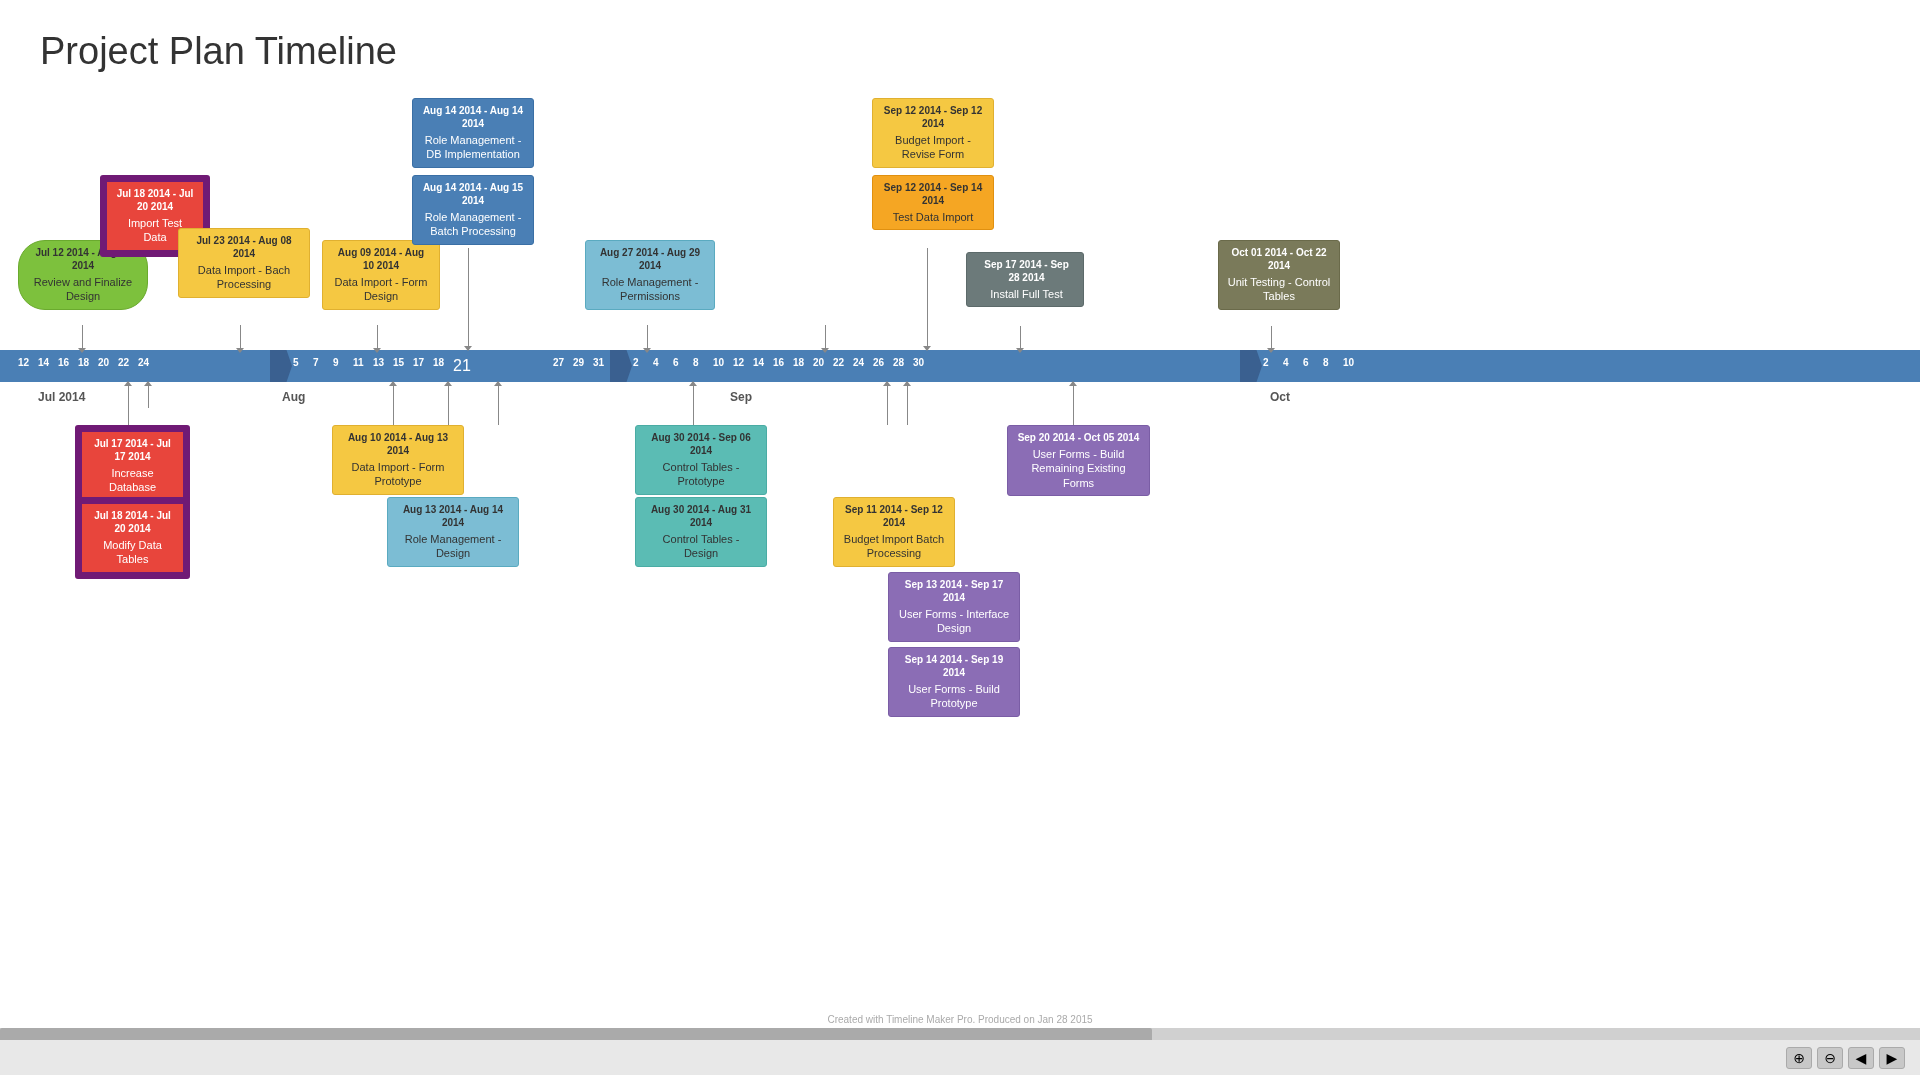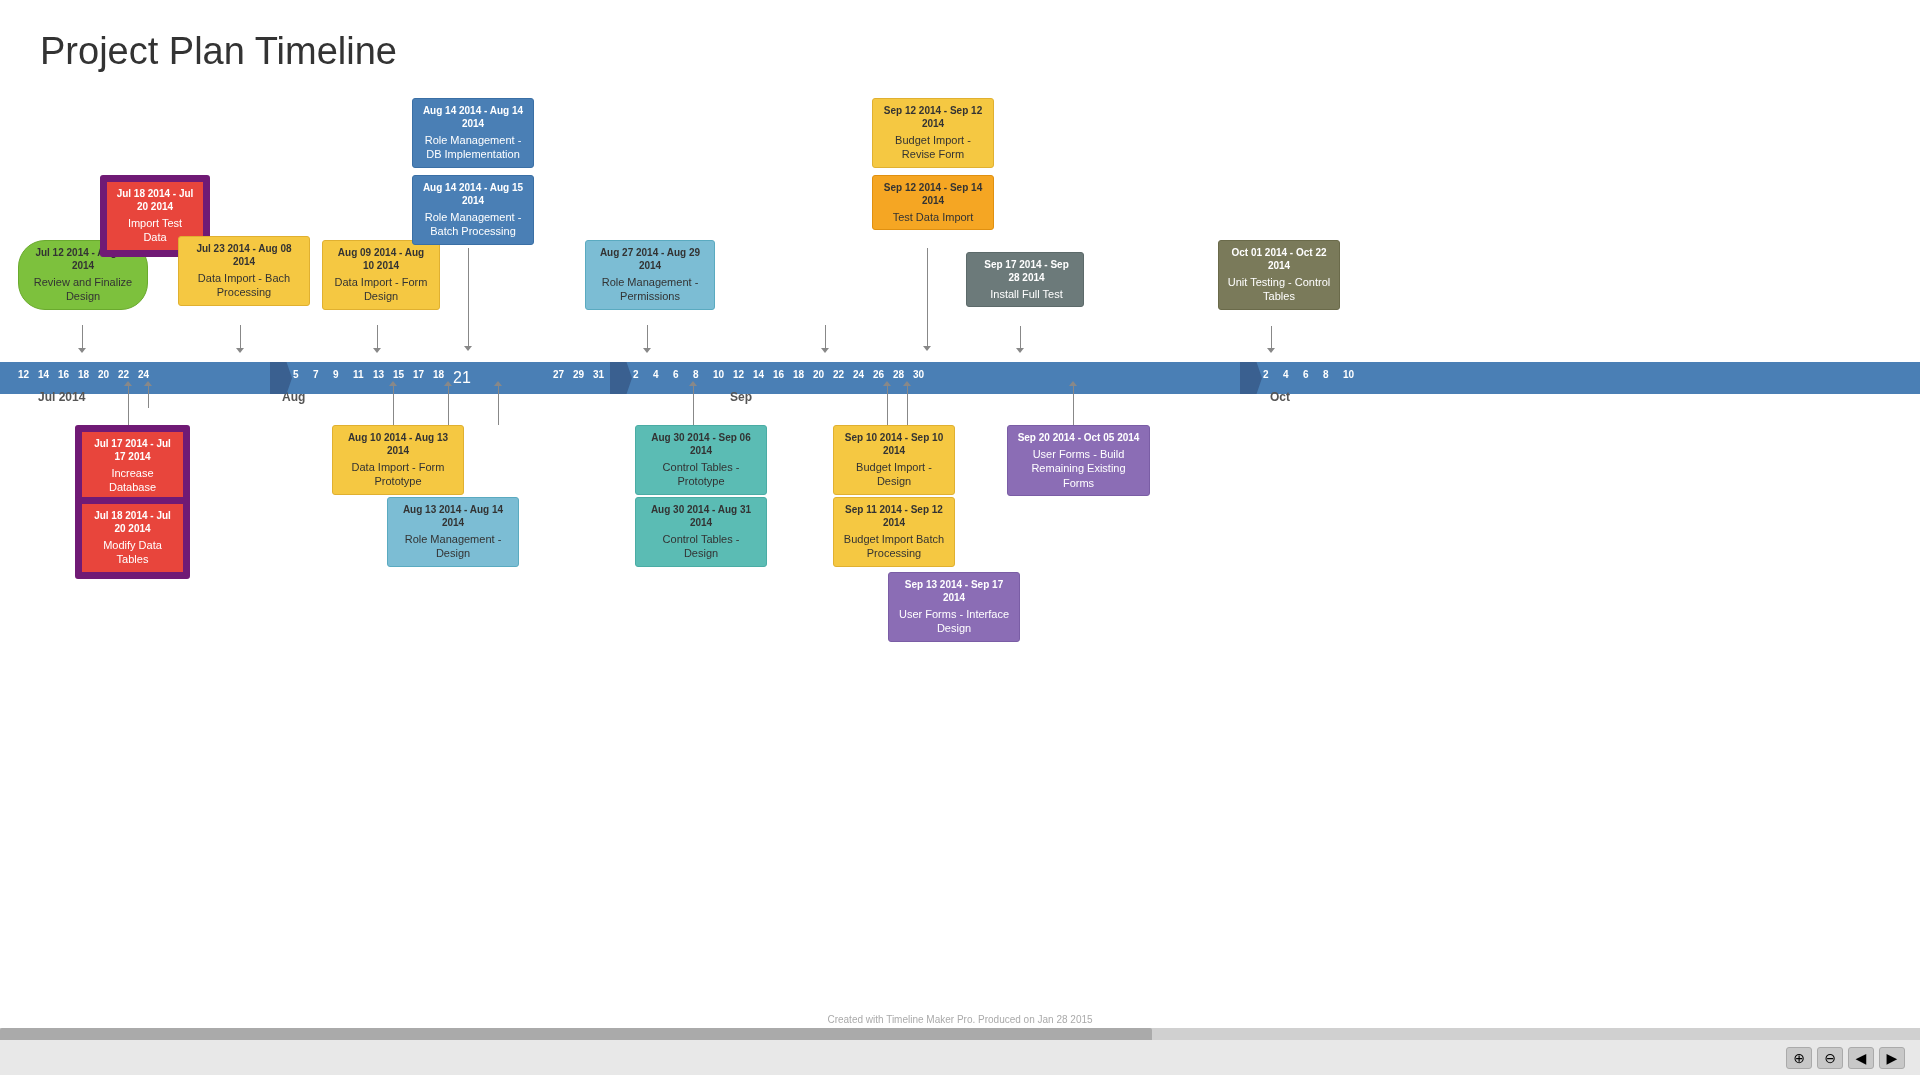--- a/index.html
+++ b/index.html
@@ -136,21 +136,21 @@
       color: #aaa;
     }
   </style>
 </head>
 <body>
 
 <div class="page">
 
   <h1 class="title">Project Plan Timeline</h1>
 
-  <div style="position:absolute; top:350px; left:0; right:0; height:32px; background:#4a7fb5;margin-top:12px;">
+  <div style="position:absolute; top:350px; left:0; right:0; height:32px; background:#4a7fb5;">
 
     <div style="position:absolute;left:270px;top:0;width:22px;height:32px;background:#3a6090;clip-path:polygon(0 0,75% 0,100% 50%,75% 100%,0 100%);z-index:2;"></div>
     <div style="position:absolute;left:610px;top:0;width:22px;height:32px;background:#3a6090;clip-path:polygon(0 0,75% 0,100% 50%,75% 100%,0 100%);z-index:2;"></div>
     <div style="position:absolute;left:1240px;top:0;width:22px;height:32px;background:#3a6090;clip-path:polygon(0 0,75% 0,100% 50%,75% 100%,0 100%);z-index:2;"></div>
 
     <div style="position:absolute;top:7px;left:0;right:0;display:flex;padding:0 5px;">
 
       <span style="position:absolute;left:18px;color:white;font-size:10px;font-weight:bold;">12</span>
       <span style="position:absolute;left:38px;color:white;font-size:10px;font-weight:bold;">14</span>
       <span style="position:absolute;left:58px;color:white;font-size:10px;font-weight:bold;">16</span>
@@ -240,21 +240,21 @@
   <div class="task-box green" style="left:18px;top:240px;width:130px;border-radius:27px;">
     <div class="date-range">Jul 12 2014 - Aug 07 2014</div>
     <div class="task-name">Review and Finalize Design</div>
   </div>
 
   <div class="task-box red" style="left:100px;top:175px;width:110px;">
     <div class="date-range">Jul 18 2014 - Jul 20 2014</div>
     <div class="task-name">Import Test Data</div>
   </div>
 
-  <div class="task-box yellow" style="left:178px;top:236px;width:132px;text-align:center;">
+  <div class="task-box yellow" style="left:178px;top:228px;width:132px;text-align:center;">
     <div class="date-range">Jul 23 2014 - Aug 08 2014</div>
     <div class="task-name">Data Import - Bach Processing</div>
   </div>
 
   <div class="task-box yellow" style="left:322px;top:240px;width:118px;">
     <div class="date-range">Aug 09 2014 - Aug 10 2014</div>
     <div class="task-name">Data Import - Form Design</div>
   </div>
 
   <div class="task-box blue-dark" style="left:412px;top:98px;width:122px;">
@@ -344,35 +344,35 @@
   <div class="task-box teal" style="left:635px;top:425px;width:132px;">
     <div class="date-range">Aug 30 2014 - Sep 06 2014</div>
     <div class="task-name">Control Tables - Prototype</div>
   </div>
 
   <div class="task-box teal" style="left:635px;top:497px;width:132px;">
     <div class="date-range">Aug 30 2014 - Aug 31 2014</div>
     <div class="task-name">Control Tables - Design</div>
   </div>
 
-  <div class="task-box yellow" style="left:833px;top:425px;width:122px;">
-    <div class="date-range">Sep 10 2014 - Sep 10 2014</div>
-    <div class="task-name">Budget Import - Design</div>
-  </div>
 
   <div class="task-box yellow" style="left:833px;top:497px;width:122px;">
     <div class="date-range">Sep 11 2014 - Sep 12 2014</div>
     <div class="task-name">Budget Import Batch Processing</div>
   </div>
 
   <div class="task-box purple" style="left:888px;top:572px;width:132px;">
     <div class="date-range">Sep 13 2014 - Sep 17 2014</div>
     <div class="task-name">User Forms - Interface Design</div>
   </div>
 
+  <div class="task-box purple" style="left:888px;top:647px;width:132px;">
+    <div class="date-range">Sep 14 2014 - Sep 19 2014</div>
+    <div class="task-name">User Forms - Build Prototype</div>
+  </div>
 
   <div class="task-box purple" style="left:1007px;top:425px;width:143px;">
     <div class="date-range">Sep 20 2014 - Oct 05 2014</div>
     <div class="task-name">User Forms - Build Remaining Existing Forms</div>
   </div>
 
   <div class="legend">
     <div class="legend-item">
       <div class="legend-color" style="background:#7dc13d;"></div>
       <span>User Requirements</span>

